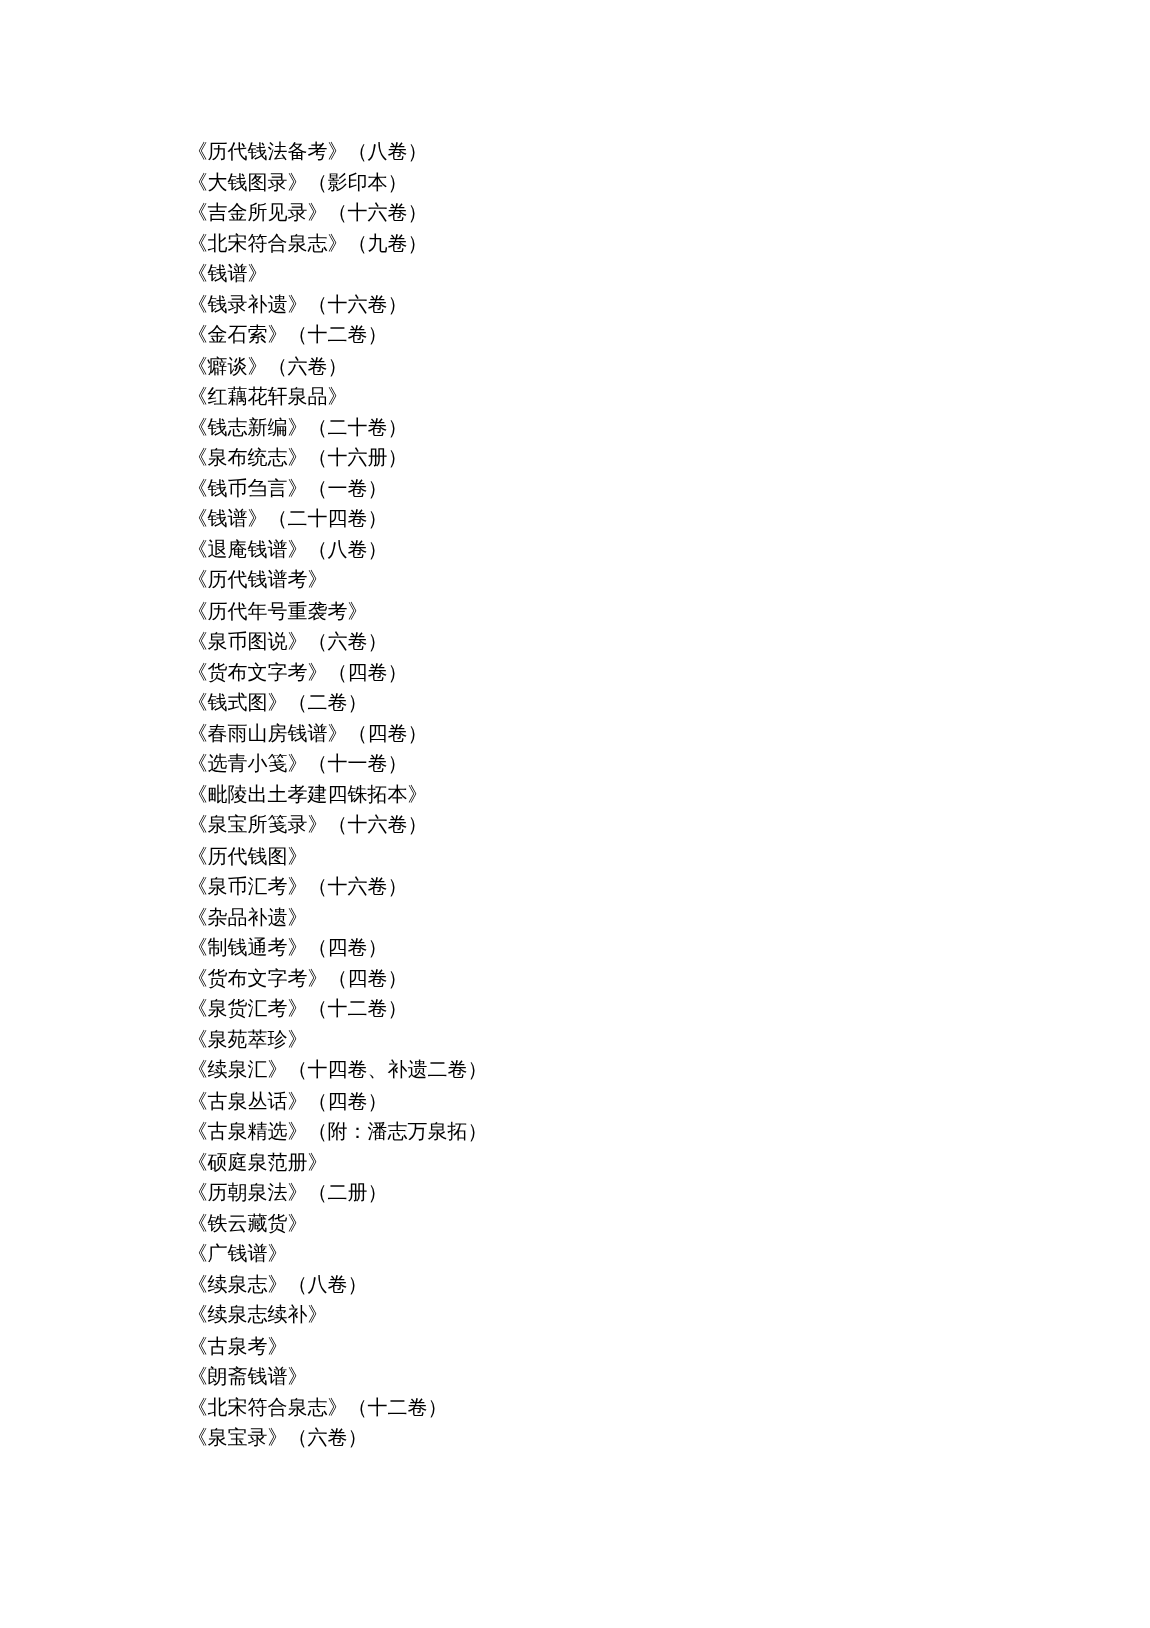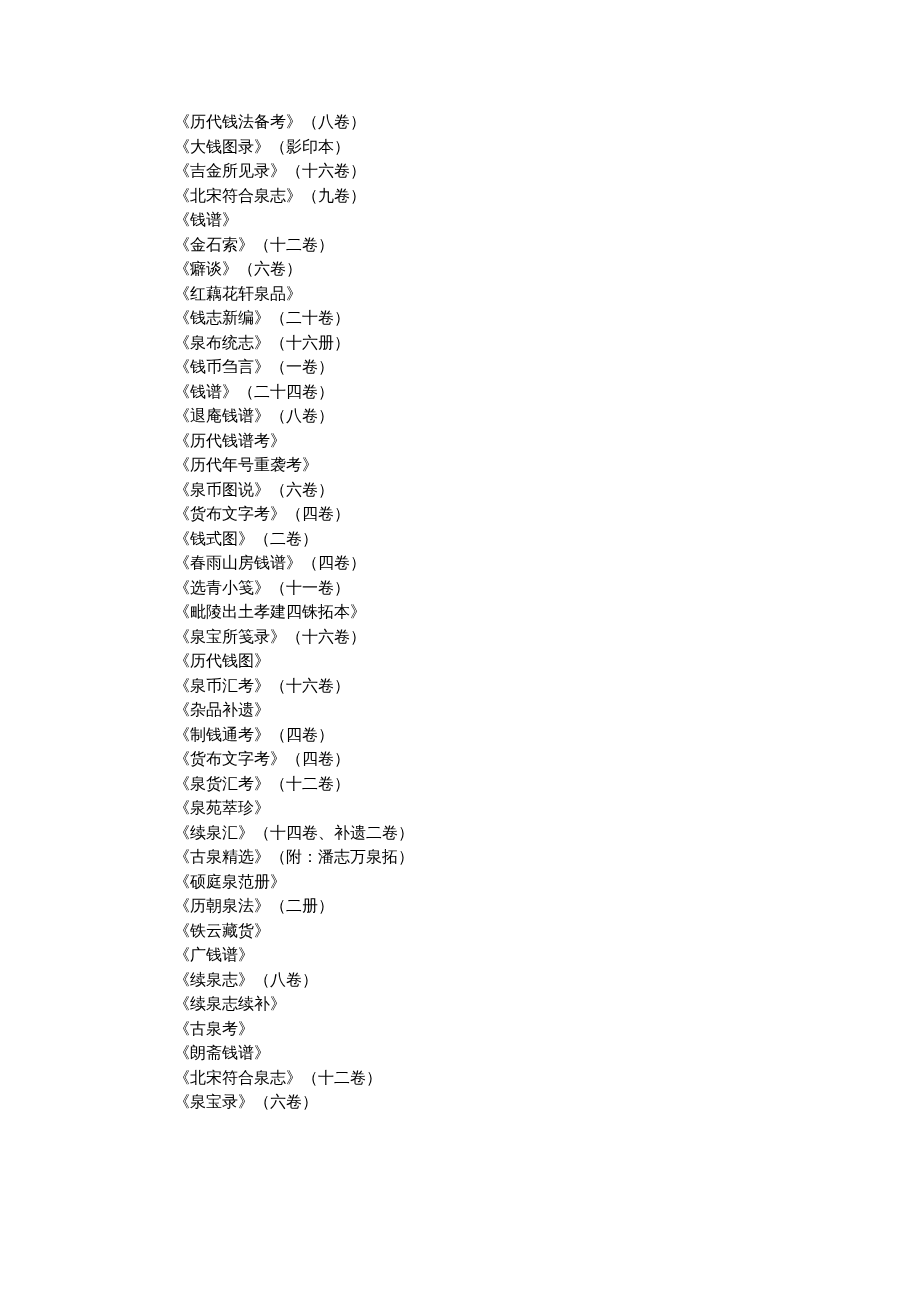--- a/index.html
+++ b/index.html
@@ -11,32 +11,32 @@
       background: #ffffff;
       font-family: "SimSun", "宋体", serif;
       font-size: 16px;
       color: #000000;
       padding: 110px 0 0 150px;
       line-height: 24.5px;
       width: 920px;
     }
     .item {
       white-space: nowrap;
-      margin-left: 24px;
     }
   </style>
 </head>
 <body>
 
 <div>
   <div class="item">《历代钱法备考》（八卷）</div>
   <div class="item">《大钱图录》（影印本）</div>
   <div class="item">《吉金所见录》（十六卷）</div>
   <div class="item">《北宋符合泉志》（九卷）</div>
   <div class="item">《钱谱》</div>
+  <div class="item">《钱录补遗》（十六卷）</div>
   <div class="item">《金石索》（十二卷）</div>
   <div class="item">《癖谈》（六卷）</div>
   <div class="item">《红藕花轩泉品》</div>
   <div class="item">《钱志新编》（二十卷）</div>
   <div class="item">《泉布统志》（十六册）</div>
   <div class="item">《钱币刍言》（一卷）</div>
   <div class="item">《钱谱》（二十四卷）</div>
   <div class="item">《退庵钱谱》（八卷）</div>
   <div class="item">《历代钱谱考》</div>
   <div class="item">《历代年号重袭考》</div>
@@ -48,20 +48,21 @@
   <div class="item">《毗陵出土孝建四铢拓本》</div>
   <div class="item">《泉宝所笺录》（十六卷）</div>
   <div class="item">《历代钱图》</div>
   <div class="item">《泉币汇考》（十六卷）</div>
   <div class="item">《杂品补遗》</div>
   <div class="item">《制钱通考》（四卷）</div>
   <div class="item">《货布文字考》（四卷）</div>
   <div class="item">《泉货汇考》（十二卷）</div>
   <div class="item">《泉苑萃珍》</div>
   <div class="item">《续泉汇》（十四卷、补遗二卷）</div>
+  <div class="item">《古泉丛话》（四卷）</div>
   <div class="item">《古泉精选》（附：潘志万泉拓）</div>
   <div class="item">《硕庭泉范册》</div>
   <div class="item">《历朝泉法》（二册）</div>
   <div class="item">《铁云藏货》</div>
   <div class="item">《广钱谱》</div>
   <div class="item">《续泉志》（八卷）</div>
   <div class="item">《续泉志续补》</div>
   <div class="item">《古泉考》</div>
   <div class="item">《朗斋钱谱》</div>
   <div class="item">《北宋符合泉志》（十二卷）</div>

